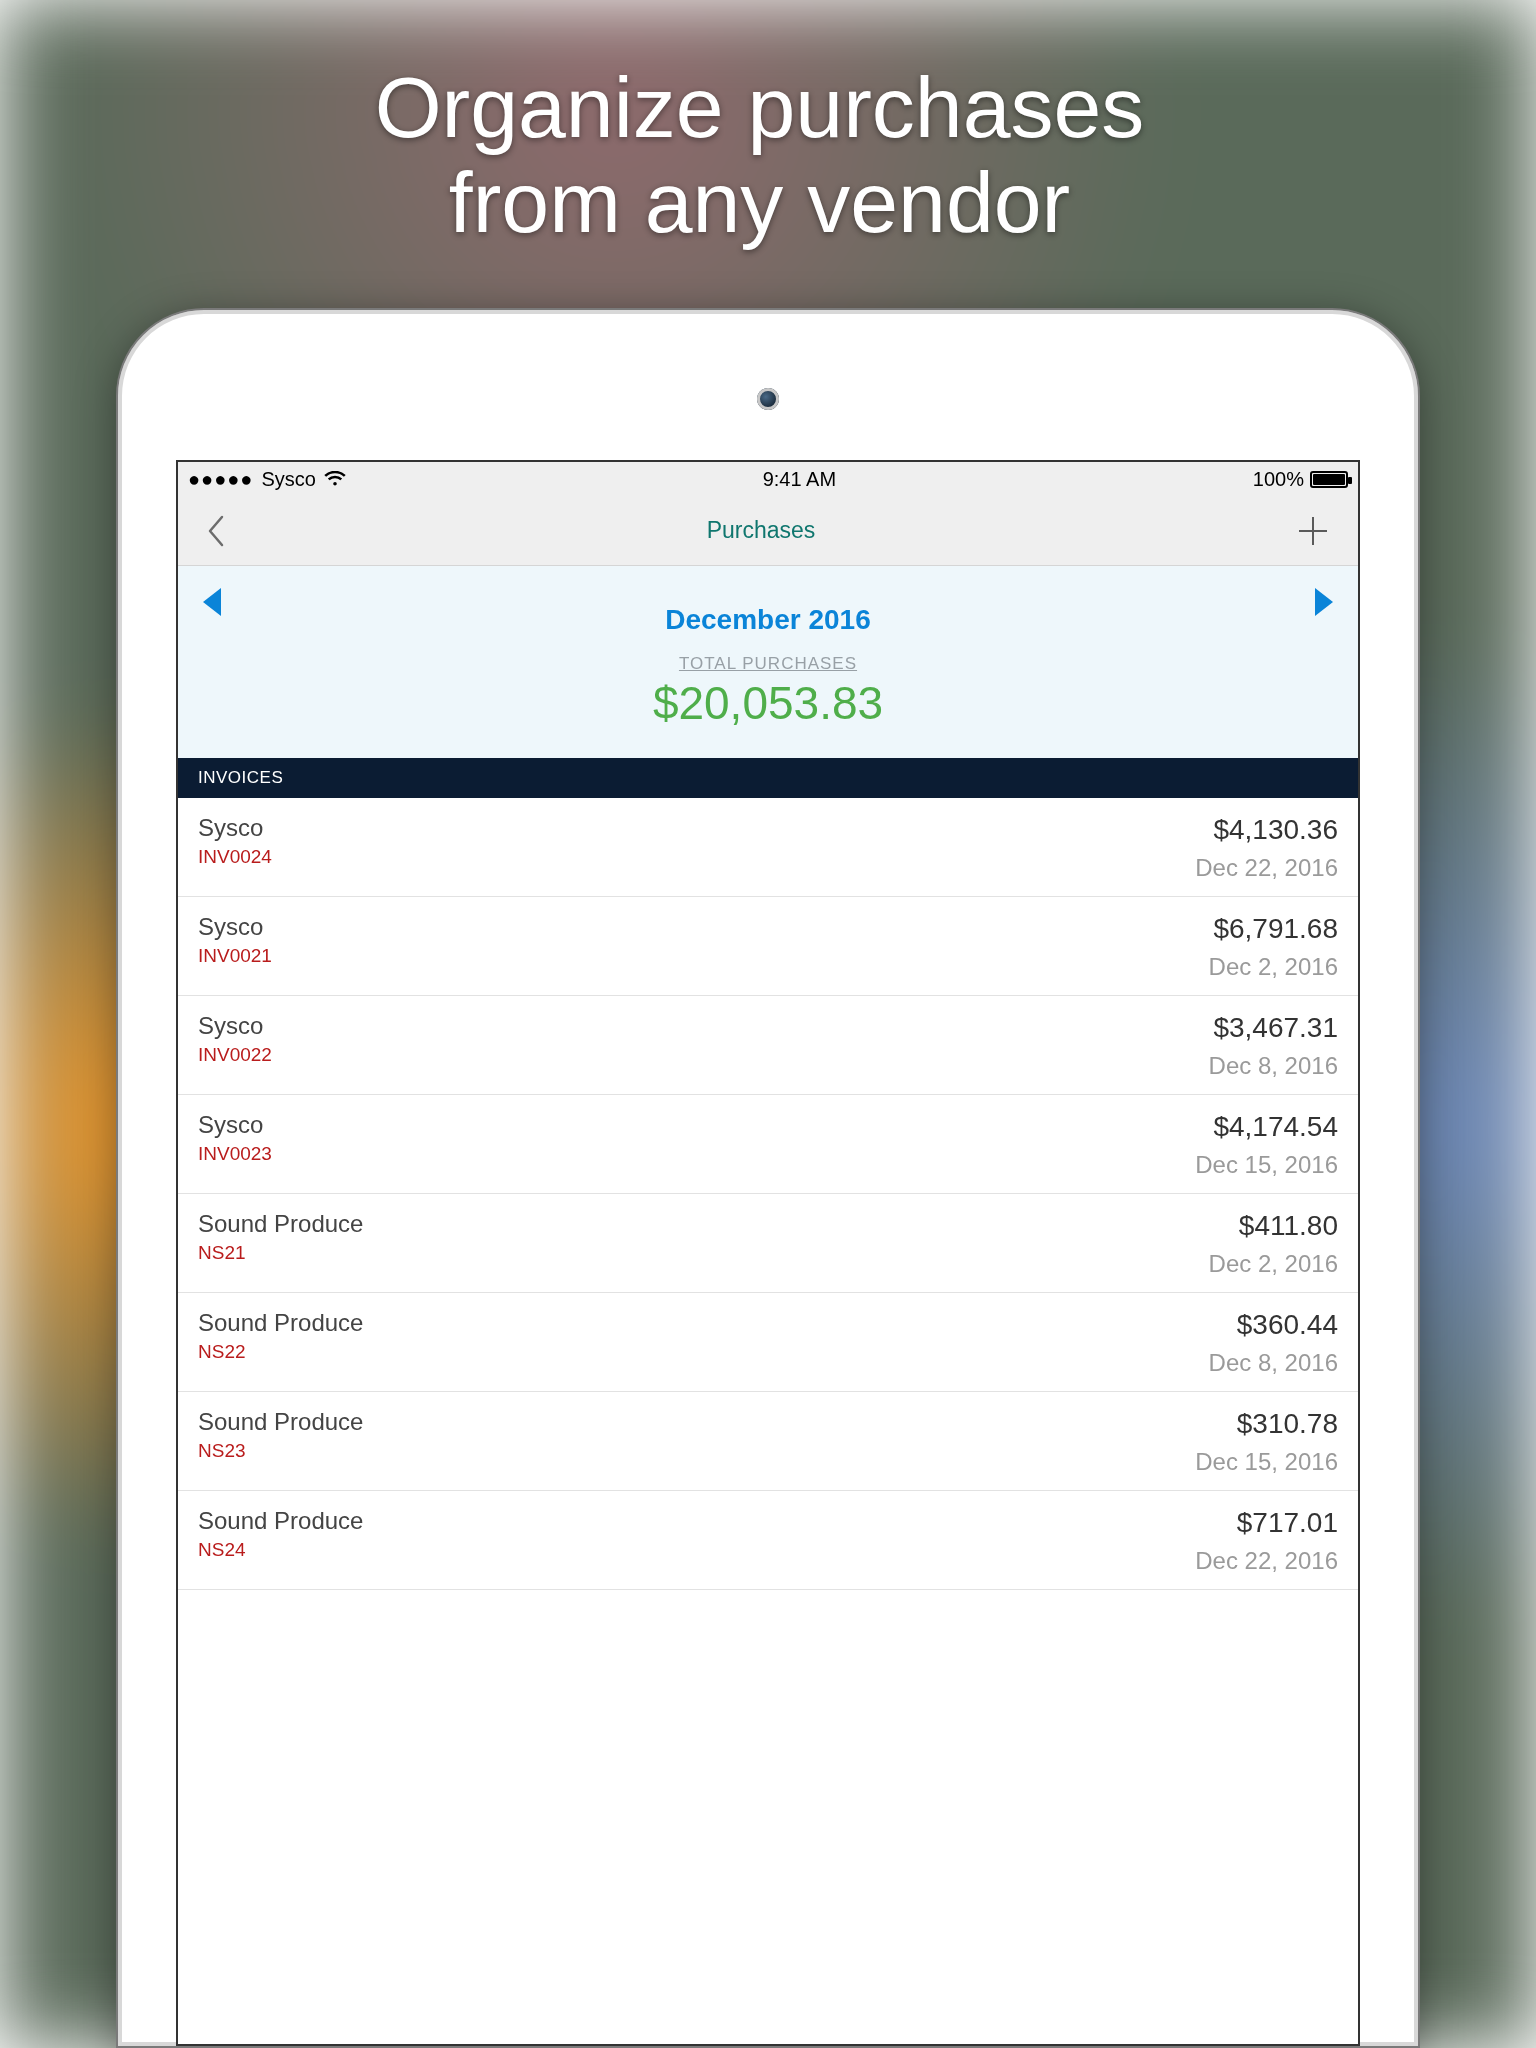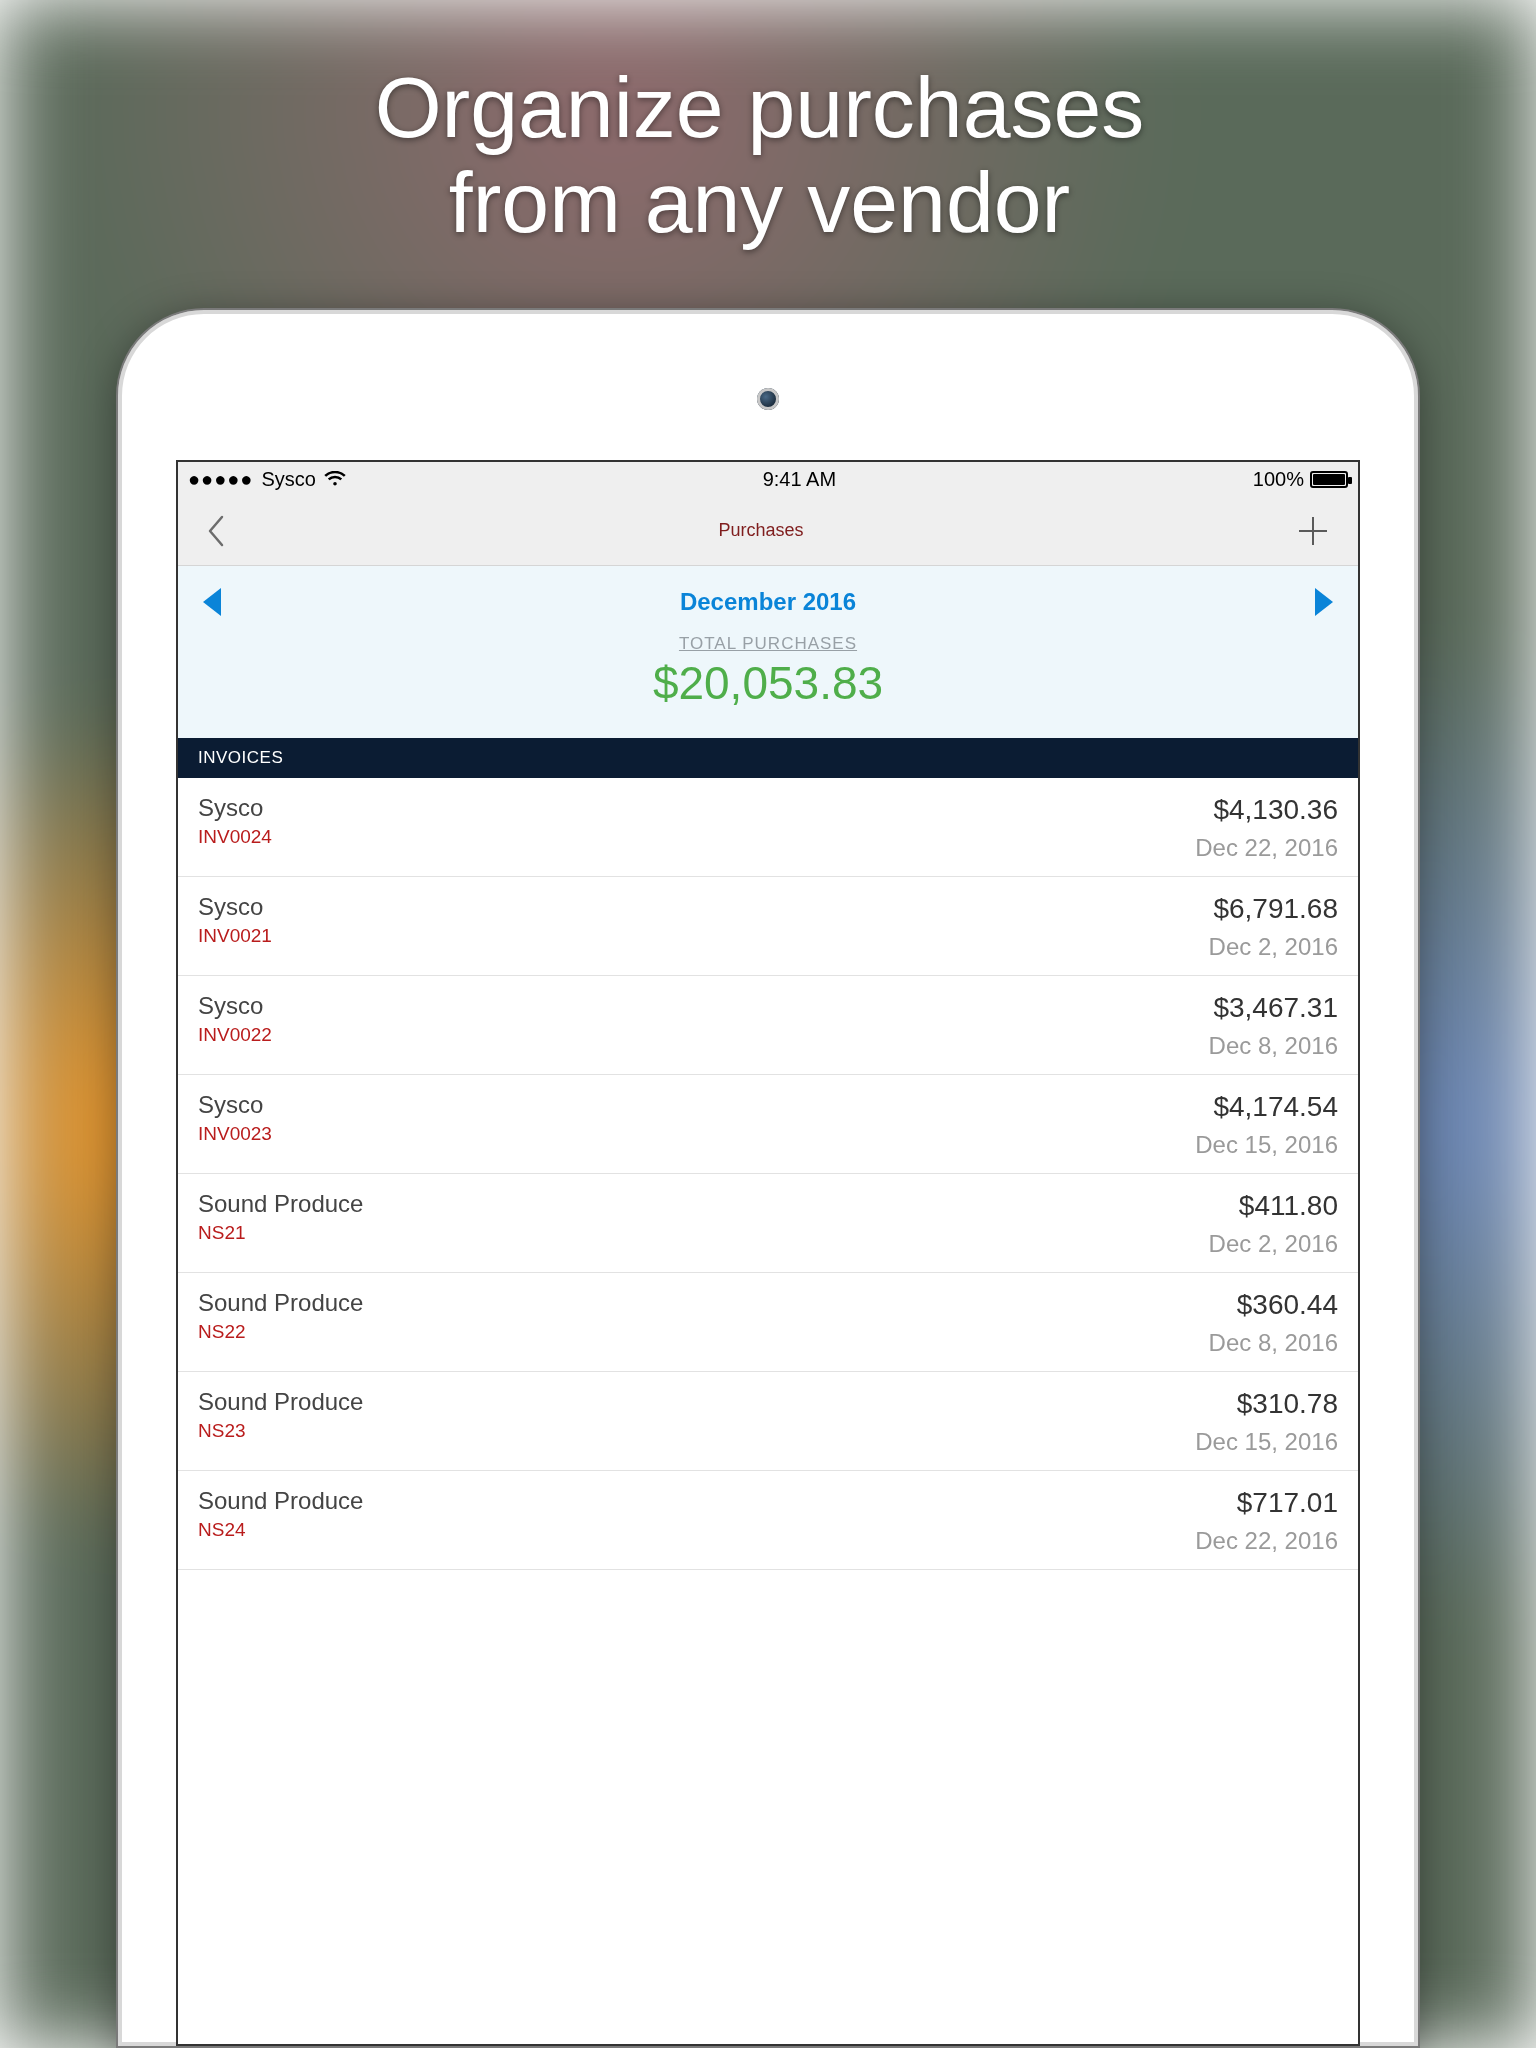--- a/index.html
+++ b/index.html
@@ -65,21 +65,21 @@
   }
   .battery::after { content:""; position:absolute; right:-6px; top:4px; width:4px; height:7px; background:#000; border-radius:1px;}
   .battery .fill { position:absolute; inset:1px; background:#000; border-radius:1px; }
 
   
   .navbar {
     height: 70px; background:#efefef; border-bottom:1px solid #d5d5d5;
     display:flex; align-items:center; justify-content:space-between;
     padding: 0 28px; color:#333;
   }
-  .navbar .title { font-size: 18px; color:#7f1d1d; font-weight:400; }
+  .navbar .title { font-size: 23px; color:#0f766e; font-weight:400; }
   .chev-back { width:20px; height:34px; }
   .chev-back svg, .plus svg { display:block; }
   .plus { width:34px; height:34px; }
 
   
   .month-panel {
     background: #eef7fb;
     padding: 22px 18px 28px 18px;
     text-align: center;
     position: relative;
@@ -87,21 +87,21 @@
   .month-nav-left, .month-nav-right {
     position:absolute; top: 22px; width: 32px; height: 32px; cursor:pointer;
   }
   .month-nav-left { left: 18px; }
   .month-nav-right { right: 18px; }
   .tri {
     width:0; height:0; display:inline-block;
   }
   .tri.left  { border-top:14px solid transparent; border-bottom:14px solid transparent; border-right:18px solid #0a84d8; }
   .tri.right { border-top:14px solid transparent; border-bottom:14px solid transparent; border-left:18px solid #0a84d8; }
-  .month-label { color:#0a84d8; font-size:24px; font-weight:600; }
+  .month-label { color:#0a84d8; font-size:28px; font-weight:600;margin-top:16px; }
   .total-label { margin-top:18px; color:#98a0a6; font-size:17px; letter-spacing:1px;text-decoration:underline; }
   .total-amount { color:#4fae4a; font-size:46px; font-weight:400; margin-top:2px; }
 
   
   .section-header {
     background:#0b1c33; color:#fff; font-size:17px; letter-spacing:.5px;
     padding: 10px 20px;
   }
 
   

